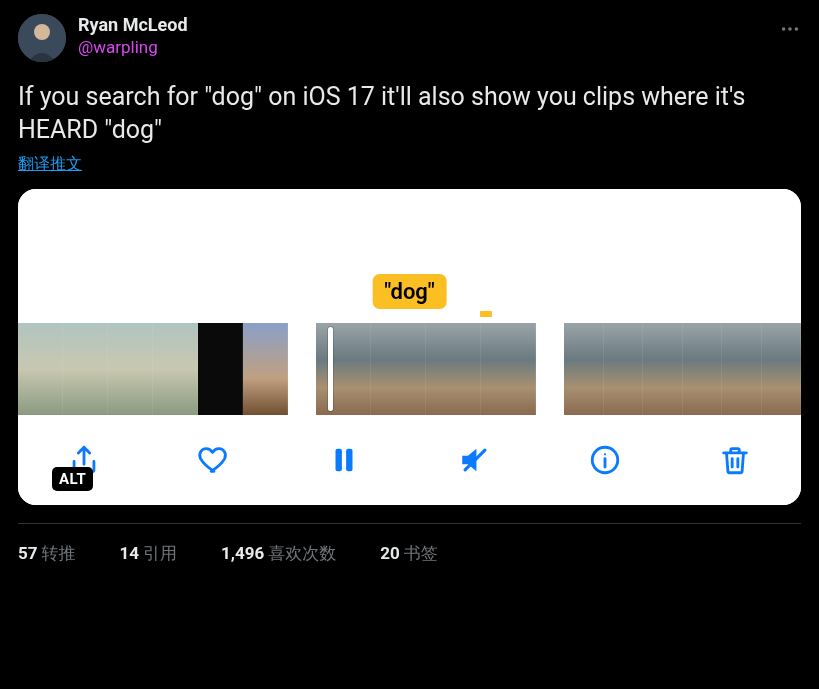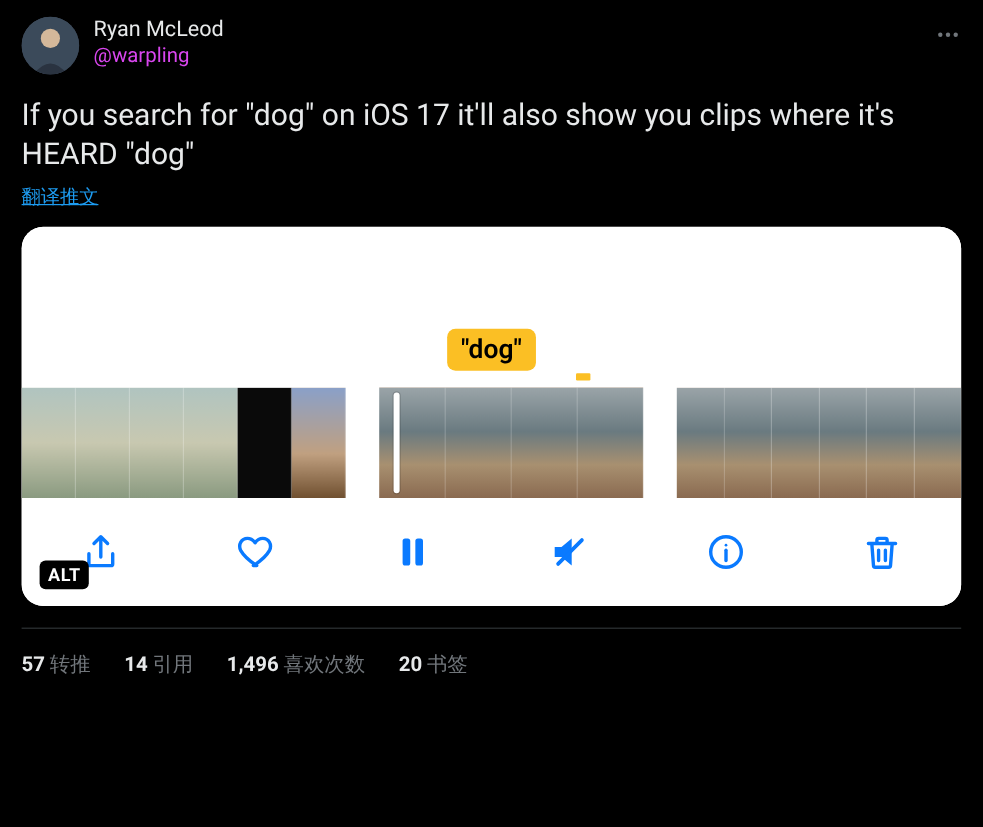--- a/index.html
+++ b/index.html
@@ -25,21 +25,21 @@
     height: 48px;
     border-radius: 50%;
     background: linear-gradient(135deg, #4a5568 0%, #2d3748 100%);
     flex-shrink: 0;
     margin-right: 12px;
     overflow: hidden;
     position: relative;
   }
   .avatar svg { width: 100%; height: 100%; }
   .name-block { display: flex; flex-direction: column; }
-  .display-name { font-size: 18px; font-weight: 400; color: #e7e9ea; line-height: 22px; }
+  .display-name { font-size: 18px; font-weight: 700; color: #e7e9ea; line-height: 22px; }
   .handle { font-size: 17px; color: #d946ef; line-height: 22px; }
   .more-icon { position: absolute; right: 0; top: 4px; color: #71767b; cursor: pointer; }
   .more-icon svg { width: 22px; height: 22px; fill: currentColor; }
   .tweet-text {
     font-size: 25px;
     line-height: 33px;
     color: #e7e9ea;
     margin-top: 18px;
     font-weight: 400;
   }
@@ -141,21 +141,21 @@
     align-items: center;
     justify-content: center;
     color: #0a7aff;
     cursor: pointer;
   }
   .tb-btn svg { width: 34px; height: 34px; stroke: currentColor; fill: none; stroke-width: 2; }
   .tb-btn.pause svg, .tb-btn.mute svg { fill: currentColor; stroke: none; }
 
   .alt-badge {
     position: absolute;
-    left: 15px;
+    left: 34px;
     bottom: 14px;
     background: #000;
     color: #fff;
     font-size: 15px;
     font-weight: 700;
     padding: 3px 7px;
     border-radius: 5px;
     letter-spacing: 0.5px;
   }
 
@@ -165,21 +165,21 @@
     color: #71767b;
   }
   .meta-line .views-count { color: #e7e9ea; font-weight: 700; }
   .divider {
     height: 1px;
     background: #2f3336;
     margin-top: 18px;
   }
   .stats-line {
     display: flex;
-    gap: 28px;
+    gap: 44px;
     padding: 18px 0 0 0;
     font-size: 17px;
     color: #71767b;
   }
   .stat b { color: #e7e9ea; font-weight: 700; margin-right: 4px; }
 </style>
 </head>
 <body>
 
 <div class="tweet">

